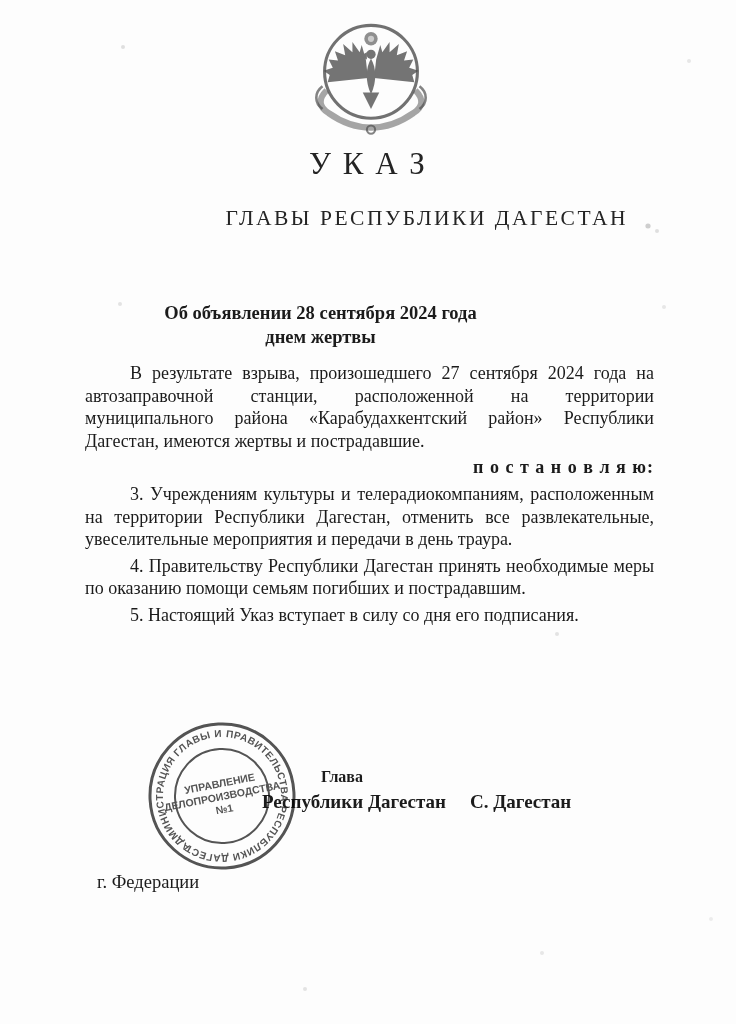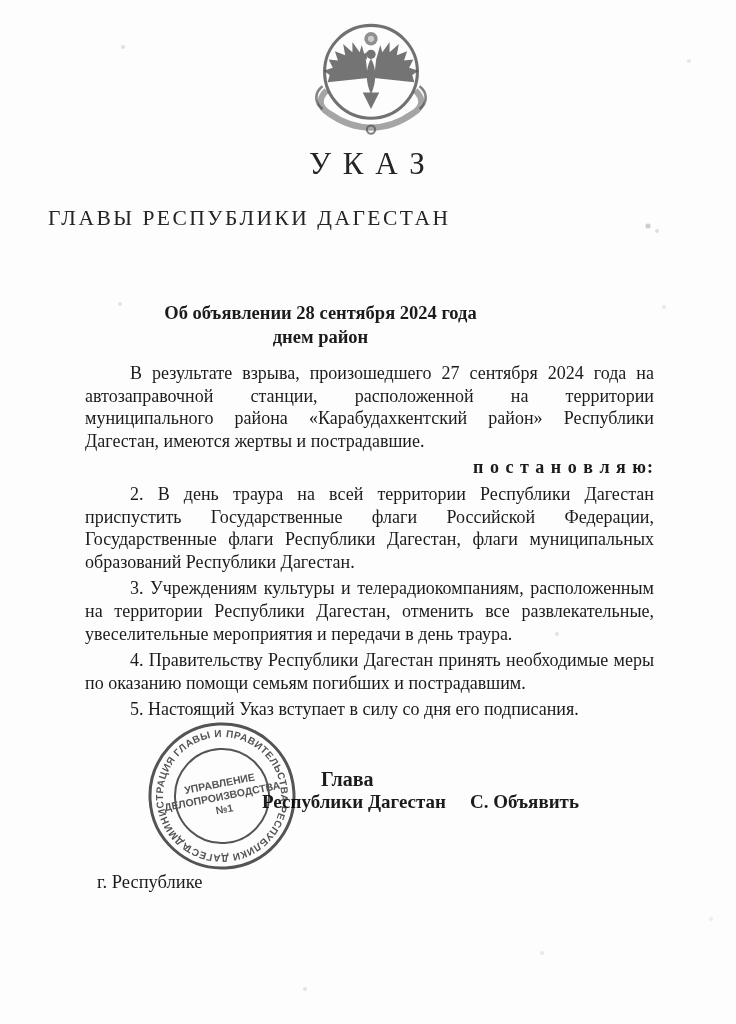--- a/index.html
+++ b/index.html
@@ -30,26 +30,25 @@
     text-align: center;
     font-size: 31px;
     font-weight: 400;
     letter-spacing: 2px;
     color: #242424;
   }
   .issuer {
     position: absolute;
     left: 0; top: 206px;
     width: 628px;
-    text-align: left;
+    text-align: right;
     font-size: 21.5px;
     font-weight: 400;
     letter-spacing: 2.5px;
     color: #242424;
-    padding-left: 48px;
   }
   .subject {
     position: absolute;
     left: 0; top: 301px;
     width: 598px;
     text-align: center;
     font-size: 18.5px;
     font-weight: 700;
     line-height: 24px;
     color: #1b1b1b;
@@ -69,21 +68,21 @@
   .indent { text-indent: 45px; }
   .lastjust { text-align-last: justify; }
   .resolve {
     font-weight: 700;
     letter-spacing: 1px;
     text-align: right;
   }
   
   .sig-title-1 {
     position: absolute; left: 321px; top: 768px;
-    font-size: 20px; font-weight: 700; color: #1b1b1b;
+    font-size: 16px; font-weight: 700; color: #1b1b1b;
   }
   .sig-title-2 {
     position: absolute; left: 262px; top: 791px;
     font-size: 19px; font-weight: 700; color: #1b1b1b;
   }
   .sig-name {
     position: absolute; left: 470px; top: 791px;
     font-size: 19px; font-weight: 700; color: #1b1b1b;
   }
   
@@ -161,35 +160,34 @@
         <circle cx="63" cy="112" r="4" stroke-width="2" opacity="0.7"></circle>
       </g>
     </svg>
   </div>
 
   <h1 class="title">У К А З</h1>
   <h2 class="issuer">ГЛАВЫ РЕСПУБЛИКИ ДАГЕСТАН</h2>
 
   <div class="subject">
     <div>Об объявлении 28 сентября 2024 года</div>
-    <div>днем район</div>
+    <div>днем жертвы</div>
   </div>
 
   <div class="body-text">
     <p class="indent">В результате взрыва, произошедшего 27 сентября 2024 года на автозаправочной станции, расположенной на территории муниципального района «Карабудахкентский район» Республики Дагестан, имеются жертвы и пострадавшие.</p>
     <p class="resolve">п о с т а н о в л я ю:</p>
-    <p class="indent">2. В день траура на всей территории Республики Дагестан приспустить Государственные флаги Российской Федерации, Государственные флаги Республики Дагестан, флаги муниципальных образований Республики Дагестан.</p>
     <p class="indent">3. Учреждениям культуры и телерадиокомпаниям, расположенным на территории Республики Дагестан, отменить все развлекательные, увеселительные мероприятия и передачи в день траура.</p>
     <p class="indent">4. Правительству Республики Дагестан принять необходимые меры по оказанию помощи семьям погибших и пострадавшим.</p>
     <p class="indent">5. Настоящий Указ вступает в силу со дня его подписания.</p>
   </div>
 
   <div class="sig-title-1">Глава</div>
   <div class="sig-title-2">Республики Дагестан</div>
-  <div class="sig-name">С. Объявить</div>
+  <div class="sig-name">С. Дагестан</div>
 
   <div class="stamp">
     <svg viewBox="0 0 152 152" width="152" height="152">
       <defs>
         <path id="stampRing" d="M76,76 m-59,0 a59,59 0 1,1 118,0 a59,59 0 1,1 -118,0"></path>
       </defs>
       <circle cx="76" cy="76" r="72" fill="none" stroke="#454545" stroke-width="3"></circle>
       <circle cx="76" cy="76" r="47" fill="none" stroke="#454545" stroke-width="2"></circle>
       <g transform="rotate(-55 76 76)">
         <text font-family="Liberation Sans, sans-serif" font-size="10" font-weight="bold" fill="#454545" letter-spacing="0.5">
@@ -198,17 +196,17 @@
       </g>
     </svg>
     <div class="stamp-center">
       <div>УПРАВЛЕНИЕ</div>
       <div>ДЕЛОПРОИЗВОДСТВА</div>
       <div>№1</div>
     </div>
   </div>
 
   <div class="footer">
-    <div>г. Республике</div>
+    <div>г. Федерации</div>
   </div>
 
   <div class="specks"></div>
 </div>
 
 </body></html>

